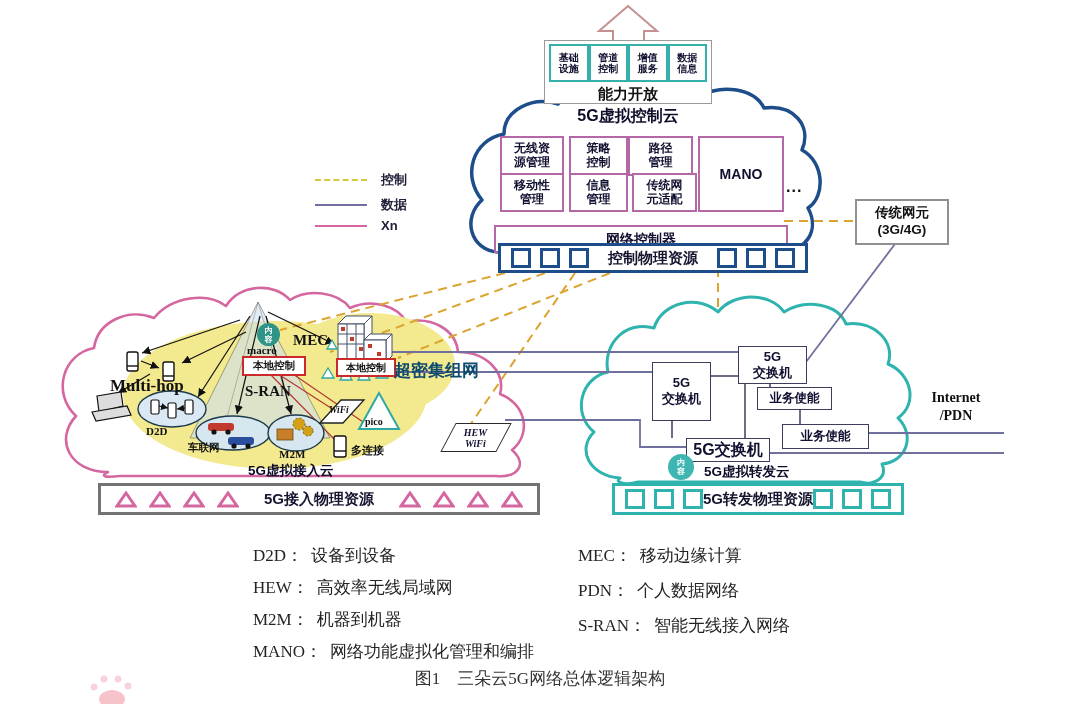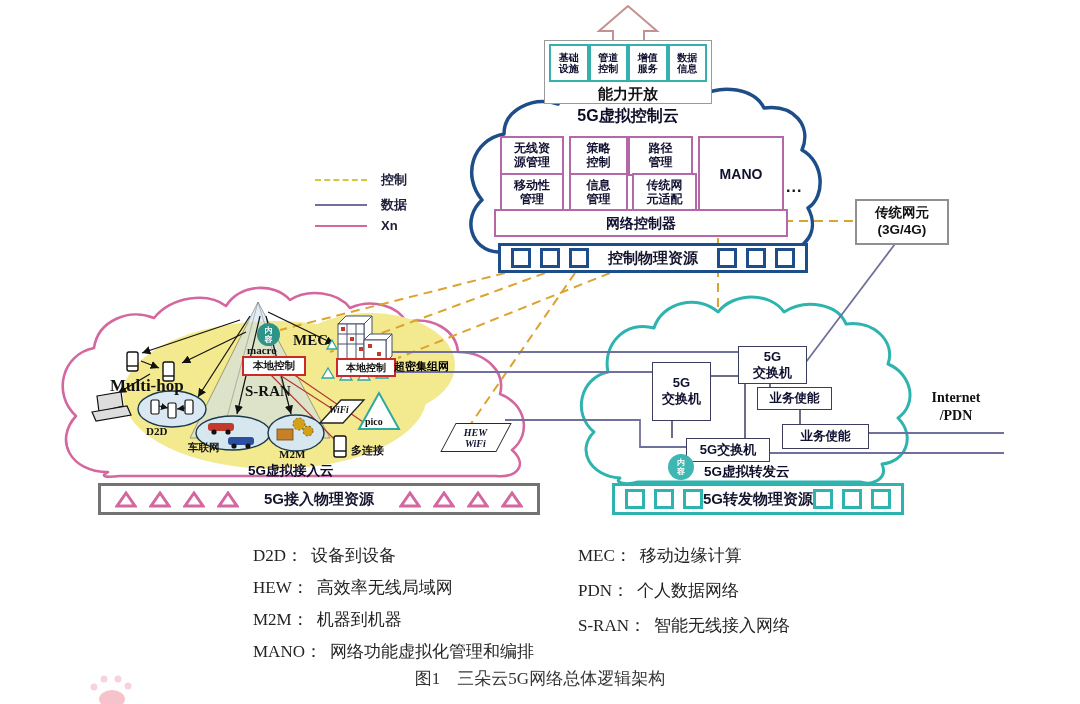--- a/index.html
+++ b/index.html
@@ -241,21 +241,21 @@
   <div class="abs pbox ctr ml" style="left:628px;top:136px;width:61px;height:36px;">路径
 管理</div>
   <div class="abs pbox ctr" style="left:698px;top:136px;width:82px;height:72px;font-size:14px;">MANO</div>
   <div class="abs pbox ctr ml" style="left:500px;top:173px;width:60px;height:35px;">移动性
 管理</div>
   <div class="abs pbox ctr ml" style="left:569px;top:173px;width:55px;height:35px;">信息
 管理</div>
   <div class="abs pbox ctr ml" style="left:632px;top:173px;width:61px;height:35px;">传统网
 元适配</div>
   <div class="abs bold" style="left:786px;top:178px;font-size:16px;letter-spacing:1px;color:#111;">...</div>
-  <div class="abs pbox ctr" style="left:494px;top:209px;width:290px;height:24px;font-size:14px;">网络控制器</div>
+  <div class="abs pbox ctr" style="left:494px;top:225px;width:290px;height:24px;font-size:14px;">网络控制器</div>
 
   <div class="abs rbar" style="left:498px;top:243px;width:310px;height:30px;border:3px solid #1d4e89;">
     <span class="grp">
       <span class="sq navy"></span>
         <span class="sq navy"></span>
         <span class="sq navy"></span>
     </span>
     <span class="bartext">控制物理资源</span>
     <span class="grp">
       <span class="sq navy"></span>
@@ -266,21 +266,21 @@
 
   <div class="abs graybox ctr ml" style="left:855px;top:199px;width:90px;height:42px;font-size:13.5px;line-height:1.25;color:#111;">传统网元
 (3G/4G)</div>
 
   <div class="abs badge ctr ml" style="left:257px;top:323px;width:23px;height:23px;background:#2e9488;">内
 容</div>
   <div class="abs bold serif" style="left:293px;top:332px;font-size:15px;color:#111;">MEC</div>
   <div class="abs bold serif" style="left:247px;top:344px;font-size:11px;color:#111;">macro</div>
   <div class="abs redbox ctr" style="left:242px;top:356px;width:60px;height:16px;font-size:10.5px;color:#111;">本地控制</div>
   <div class="abs redbox ctr" style="left:336px;top:358px;width:56px;height:15px;font-size:10px;color:#111;">本地控制</div>
-  <div class="abs bold" style="left:394px;top:359px;font-size:11px;color:#000000;">超密集组网</div>
+  <div class="abs bold" style="left:394px;top:359px;font-size:17px;color:#0c4a6e;">超密集组网</div>
   <div class="abs bold serif" style="left:245px;top:383px;font-size:15px;color:#111;">S-RAN</div>
   <div class="abs bold serif" style="left:110px;top:376px;font-size:17px;color:#111;">Multi-hop</div>
   <div class="abs bold serif" style="left:146px;top:425px;font-size:11px;color:#111;">D2D</div>
   <div class="abs bold" style="left:188px;top:441px;font-size:10.5px;color:#111;">车联网</div>
   <div class="abs bold serif" style="left:279px;top:448px;font-size:11px;color:#111;">M2M</div>
   <div class="abs bold" style="left:329px;top:405px;font-size:9.5px;font-style:italic;font-family:'Liberation Serif',serif;color:#111;">WiFi</div>
   <div class="abs bold serif" style="left:365px;top:416px;font-size:10px;color:#111;">pico</div>
   <div class="abs bold" style="left:351px;top:443px;font-size:11px;color:#111;">多连接</div>
   <div class="abs hew ctr" style="left:448px;top:423px;width:54px;height:27px;">
     <span class="ml">HEW
@@ -319,21 +319,21 @@
         </svg>
     </span>
   </div>
 
   <div class="abs rcbox ctr ml" style="left:652px;top:362px;width:57px;height:57px;font-size:13px;">5G
 交换机</div>
   <div class="abs rcbox ctr ml" style="left:738px;top:346px;width:67px;height:36px;font-size:13px;">5G
 交换机</div>
   <div class="abs rcbox ctr" style="left:757px;top:387px;width:73px;height:21px;font-size:12.5px;">业务使能</div>
   <div class="abs rcbox ctr" style="left:782px;top:424px;width:85px;height:23px;font-size:12.5px;">业务使能</div>
-  <div class="abs rcbox ctr" style="left:686px;top:438px;width:82px;height:22px;font-size:13px;">5G交换机</div>
+  <div class="abs rcbox ctr" style="left:686px;top:438px;width:82px;height:22px;font-size:16px;">5G交换机</div>
   <div class="abs badge ctr ml" style="left:668px;top:454px;width:26px;height:26px;background:#3fb6b2;">内
 容</div>
   <div class="abs bold" style="left:704px;top:463px;font-size:13.5px;color:#0c0c28;">5G虚拟转发云</div>
   <div class="abs bold serif ml" style="left:920px;top:389px;width:72px;text-align:center;font-size:14px;line-height:1.3;color:#111;">Internet
 /PDN</div>
 
   <div class="abs rbar" style="left:612px;top:483px;width:292px;height:32px;border:3px solid #2fb3ae;">
     <span class="grp">
       <span class="sq teal"></span>
         <span class="sq teal"></span>

